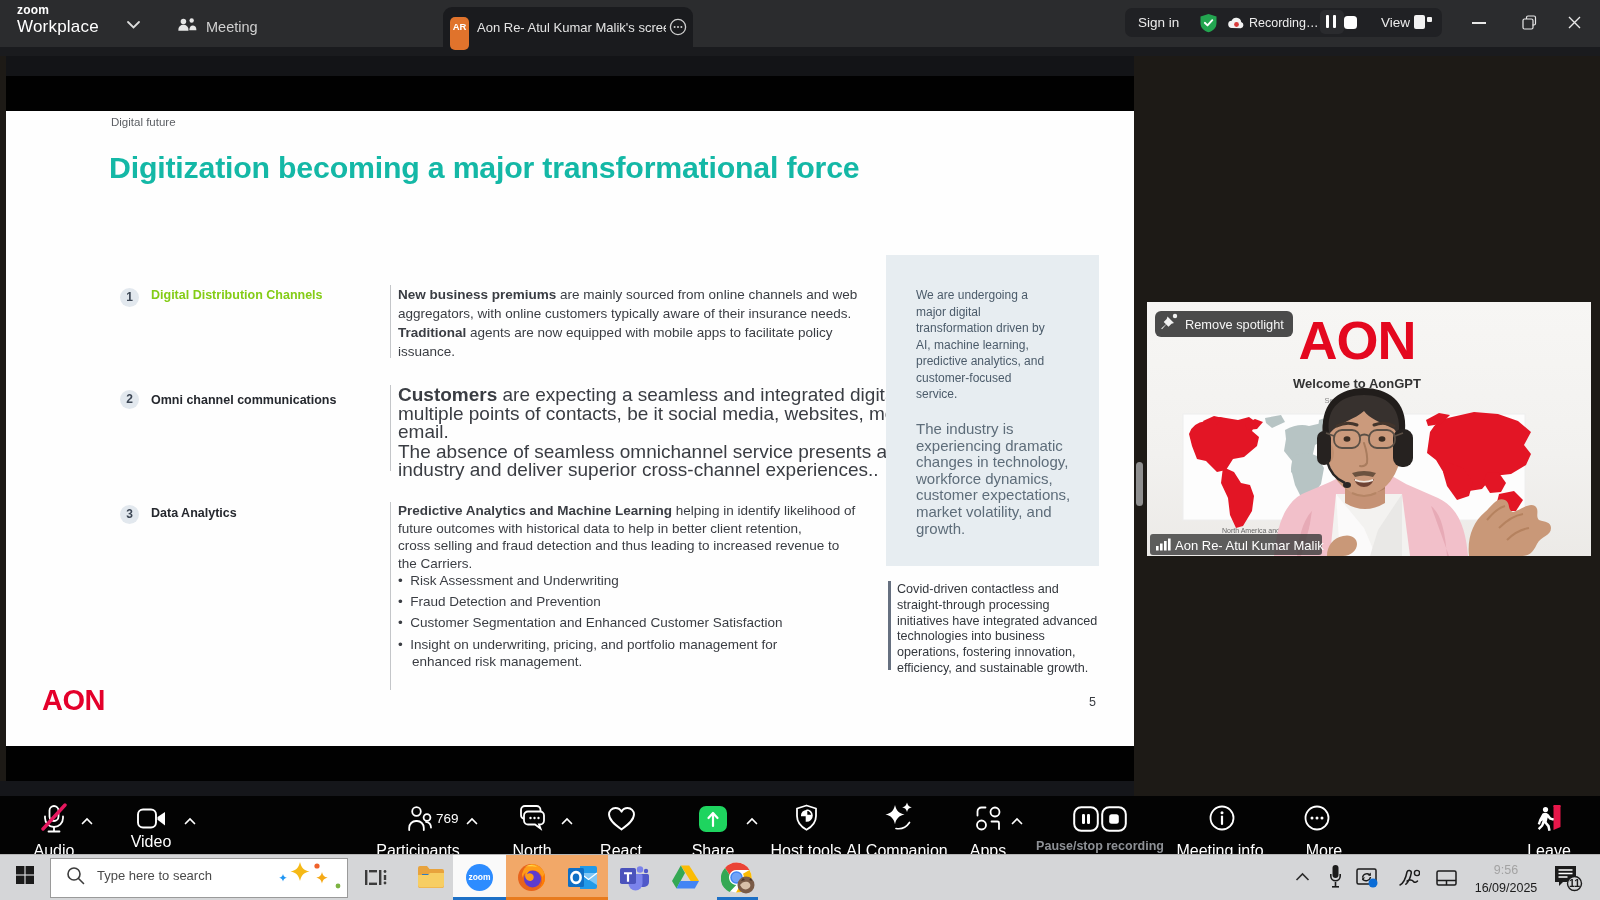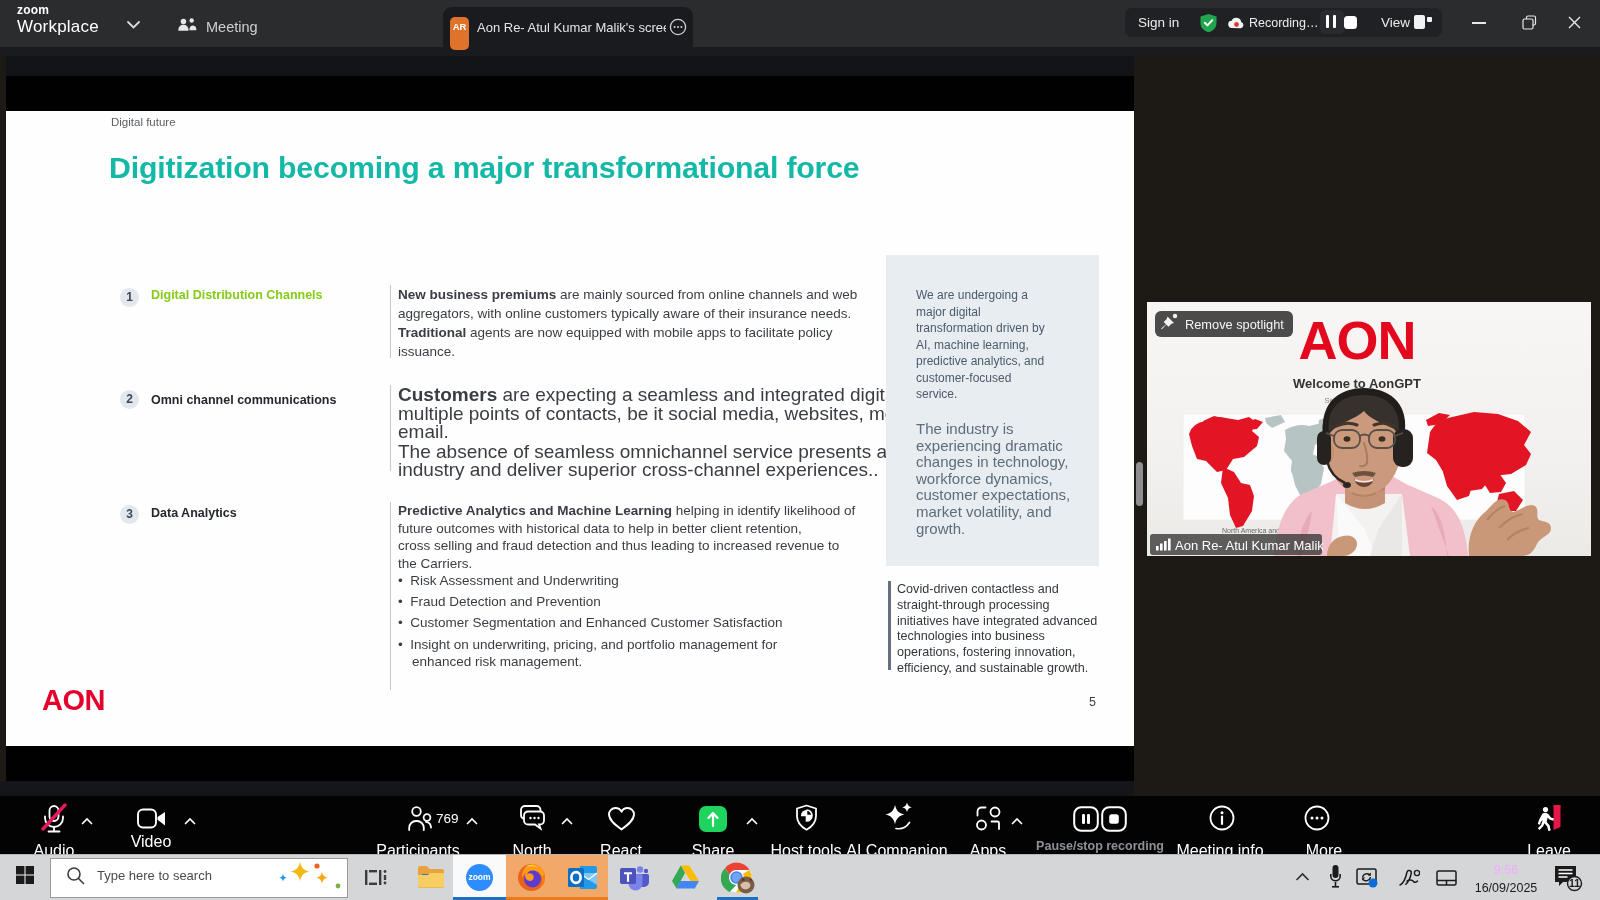--- a/index.html
+++ b/index.html
@@ -477,20 +477,20 @@
  <circle cx="17" cy="15" r="4.5" fill="#0a6cd6"></circle>
 </svg>
 <svg class="abs" style="left:1398px;top:868px" width="22" height="20" viewBox="0 0 22 20">
  <path d="M2 17 C6 15 8 9 9 4 a2.2 2.2 0 0 1 4.3 .8 c-.8 4.5 -3 9 -5.5 11.5 M9 13 c2 -1.5 5 -1.5 6.5 .5 c1 1.4 2.8 1 4 -.5" stroke="#1b1b1b" stroke-width="1.5" fill="none" stroke-linecap="round"></path>
  <circle cx="19" cy="5" r="2.6" stroke="#1b1b1b" stroke-width="1.4" fill="none"></circle>
 </svg>
 <svg class="abs" style="left:1436px;top:870px" width="21" height="16" viewBox="0 0 21 16">
  <rect x="1" y="1" width="19" height="14" rx="1.5" stroke="#1b1b1b" stroke-width="1.5" fill="none"></rect>
  <path d="M1 10.5 h19 M10.5 10.5 V15" stroke="#1b1b1b" stroke-width="1.5"></path>
 </svg>
-<div class="abs" style="left:1506px;top:863px;transform:translateX(-50%);color:#f0abfc;font-size:12.5px;">9:56</div>
+<div class="abs" style="left:1506px;top:863px;transform:translateX(-50%);color:#a3a3a3;font-size:12.5px;">9:56</div>
 <div class="abs" style="left:1506px;top:881px;transform:translateX(-50%);color:#1b1b1b;font-size:12.5px;">16/09/2025</div>
 <svg class="abs" style="left:1553px;top:864px" width="30" height="28" viewBox="0 0 30 28">
  <path d="M2 2 h21 v16 h-13 l-4 4 v-4 h-4 Z" fill="#1b1b1b"></path>
  <path d="M5.5 6 h14 M5.5 9.5 h14 M5.5 13 h9" stroke="#fff" stroke-width="1.4"></path>
  <circle cx="21.5" cy="19.5" r="7" fill="#d5d6d8" stroke="#1b1b1b" stroke-width="1.4"></circle>
  <text x="21.5" y="23.4" text-anchor="middle" font-size="10.5" font-weight="700" fill="#1b1b1b" font-family="Liberation Sans, sans-serif">11</text>
 </svg>
 
 </body></html>

